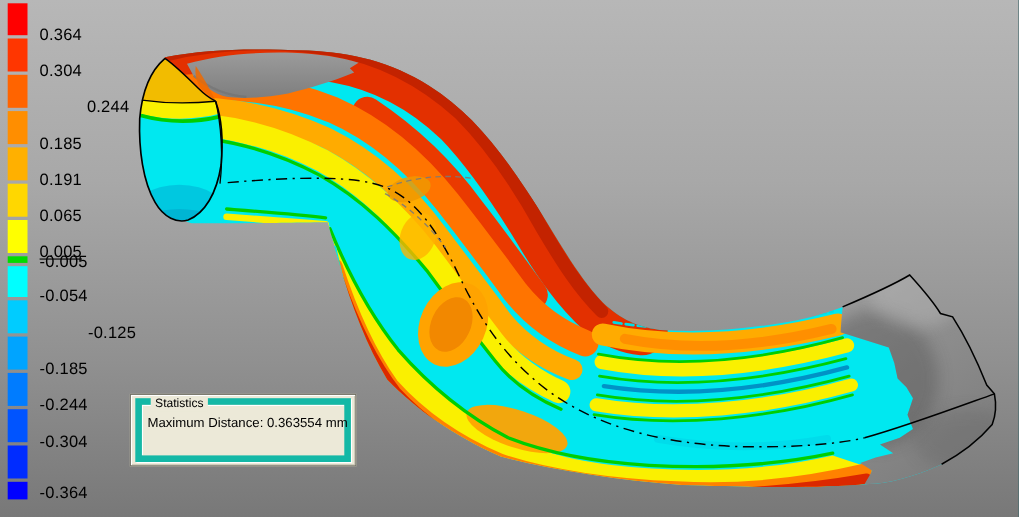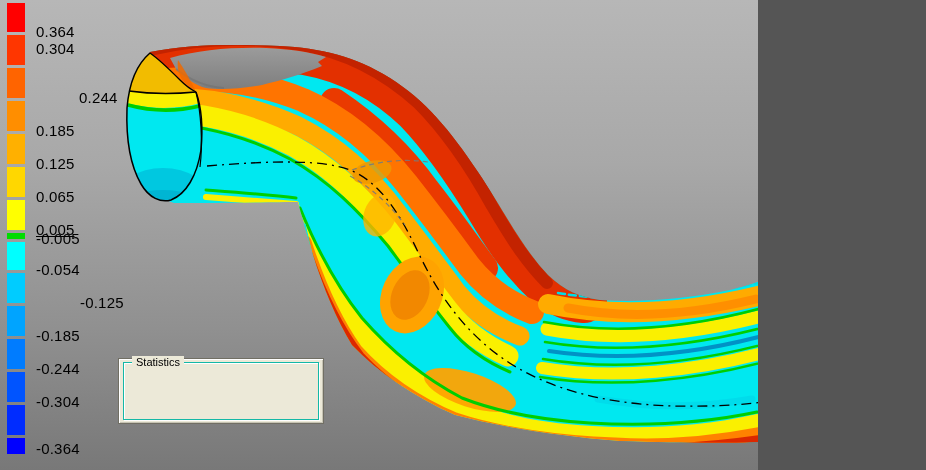--- a/index.html
+++ b/index.html
@@ -1,38 +1,38 @@
 <!DOCTYPE html>
 <html><head>
 <meta charset="utf-8">
 <style>
   html,body{margin:0;padding:0;background:#555;}
   #stage{
-    position:relative;width:758px;height:470px;overflow:hidden;
+    position:relative;width:926px;height:470px;overflow:hidden;
     background:linear-gradient(180deg,#b7b7b7 0%,#a8a8a8 35%,#909090 70%,#787878 100%);
     font-family:"Liberation Sans","DejaVu Sans",sans-serif;
   }
   #model-svg{position:absolute;left:0;top:0;}
   
   #colorbar{position:absolute;left:0;top:0;width:100px;height:470px;}
   .swatch{position:absolute;left:7px;width:18px;}
   .swlabel{
     position:absolute;left:36px;height:18px;line-height:18px;
     font-size:15px;color:#000;white-space:nowrap;letter-spacing:.2px;
   }
   
   #stats-panel{
     position:absolute;left:118px;top:358px;width:206px;height:66px;
     background:#ECE9D8;border:1px solid #716F64;
     box-shadow:inset 1px 1px 0 #fff, inset -1px -1px 0 #c6c3b4;
     box-sizing:border-box;
   }
   #stats-group{
     position:absolute;left:4px;top:3px;right:4px;bottom:3px;
-    border:1px solid #14b8a6;
+    border:6px solid #14b8a6;
     box-shadow:1px 1px 0 #ffffff, inset 1px 1px 0 #ffffff;
   }
   #stats-title{
     position:absolute;left:8px;top:-7px;padding:0 4px;background:#ECE9D8;
     font-size:11px;color:#000;line-height:13px;
   }
   #stats-lines{position:absolute;left:5px;top:9px;right:2px;}
   .stat-line{font-size:12px;line-height:15px;color:#000;white-space:nowrap;}
 </style>
 </head>
@@ -170,27 +170,27 @@
         <path d="M352,170 C375,162 400,158 428,162"></path>
         <path d="M350,176 C372,188 390,205 405,225"></path>
       </g>
     </g>
   </svg>
 
   <div id="colorbar">
       <div class="swatch" style="top: 3px; height: 29px; width: 18px; background: rgb(255, 0, 0);"></div>
       <div class="swlabel" style="top: 23px;">0.364</div>
       <div class="swatch" style="top: 35px; height: 30px; width: 18px; background: rgb(255, 54, 0);"></div>
-      <div class="swlabel" style="top: 40px;">0.304</div>
+      <div class="swlabel" style="top: 56px;">0.304</div>
       <div class="swatch" style="top: 68px; height: 30px; width: 18px; background: rgb(255, 100, 0);"></div>
       <div class="swlabel" style="top: 89px; margin-left: 43px;">0.244</div>
       <div class="swatch" style="top: 101px; height: 30px; width: 18px; background: rgb(255, 142, 0);"></div>
       <div class="swlabel" style="top: 122px;">0.185</div>
       <div class="swatch" style="top: 134px; height: 30px; width: 18px; background: rgb(255, 176, 0);"></div>
-      <div class="swlabel" style="top: 155px;">0.125</div>
+      <div class="swlabel" style="top: 155px;">0.191</div>
       <div class="swatch" style="top: 167px; height: 30px; width: 18px; background: rgb(255, 215, 0);"></div>
       <div class="swlabel" style="top: 188px; text-align: center;">0.065</div>
       <div class="swatch" style="top: 200px; height: 30px; width: 18px; background: rgb(255, 255, 0);"></div>
       <div class="swlabel" style="top: 221px; text-decoration: underline;">0.005</div>
       <div class="swatch" style="top: 233px; height: 6px; width: 18px; background: rgb(0, 220, 0);"></div>
       <div class="swlabel" style="top: 230px;">-0.005</div>
       <div class="swatch" style="top: 242px; height: 28px; width: 18px; background: rgb(0, 255, 255);"></div>
       <div class="swlabel" style="top: 261px;">-0.054</div>
       <div class="swatch" style="top: 273px; height: 30px; width: 18px; background: rgb(0, 204, 255);"></div>
       <div class="swlabel" style="top: 294px; margin-left: 44px;">-0.125</div>
@@ -202,17 +202,18 @@
       <div class="swlabel" style="top: 393px;">-0.304</div>
       <div class="swatch" style="top: 405px; height: 30px; width: 18px; background: rgb(0, 44, 255);"></div>
       <div class="swlabel" style="top: 440px;">-0.364</div>
       <div class="swatch" style="top: 438px; height: 16px; width: 18px; background: rgb(0, 0, 255);"></div>
     </div>
 
   <div id="stats-panel">
     <div id="stats-group">
       <div id="stats-title">Statistics</div>
       <div id="stats-lines">
+          <div class="stat-line">Maximum Distance: 0.363554 mm</div>
         </div>
     </div>
   </div>
 
 </div>
 
 </body></html>

